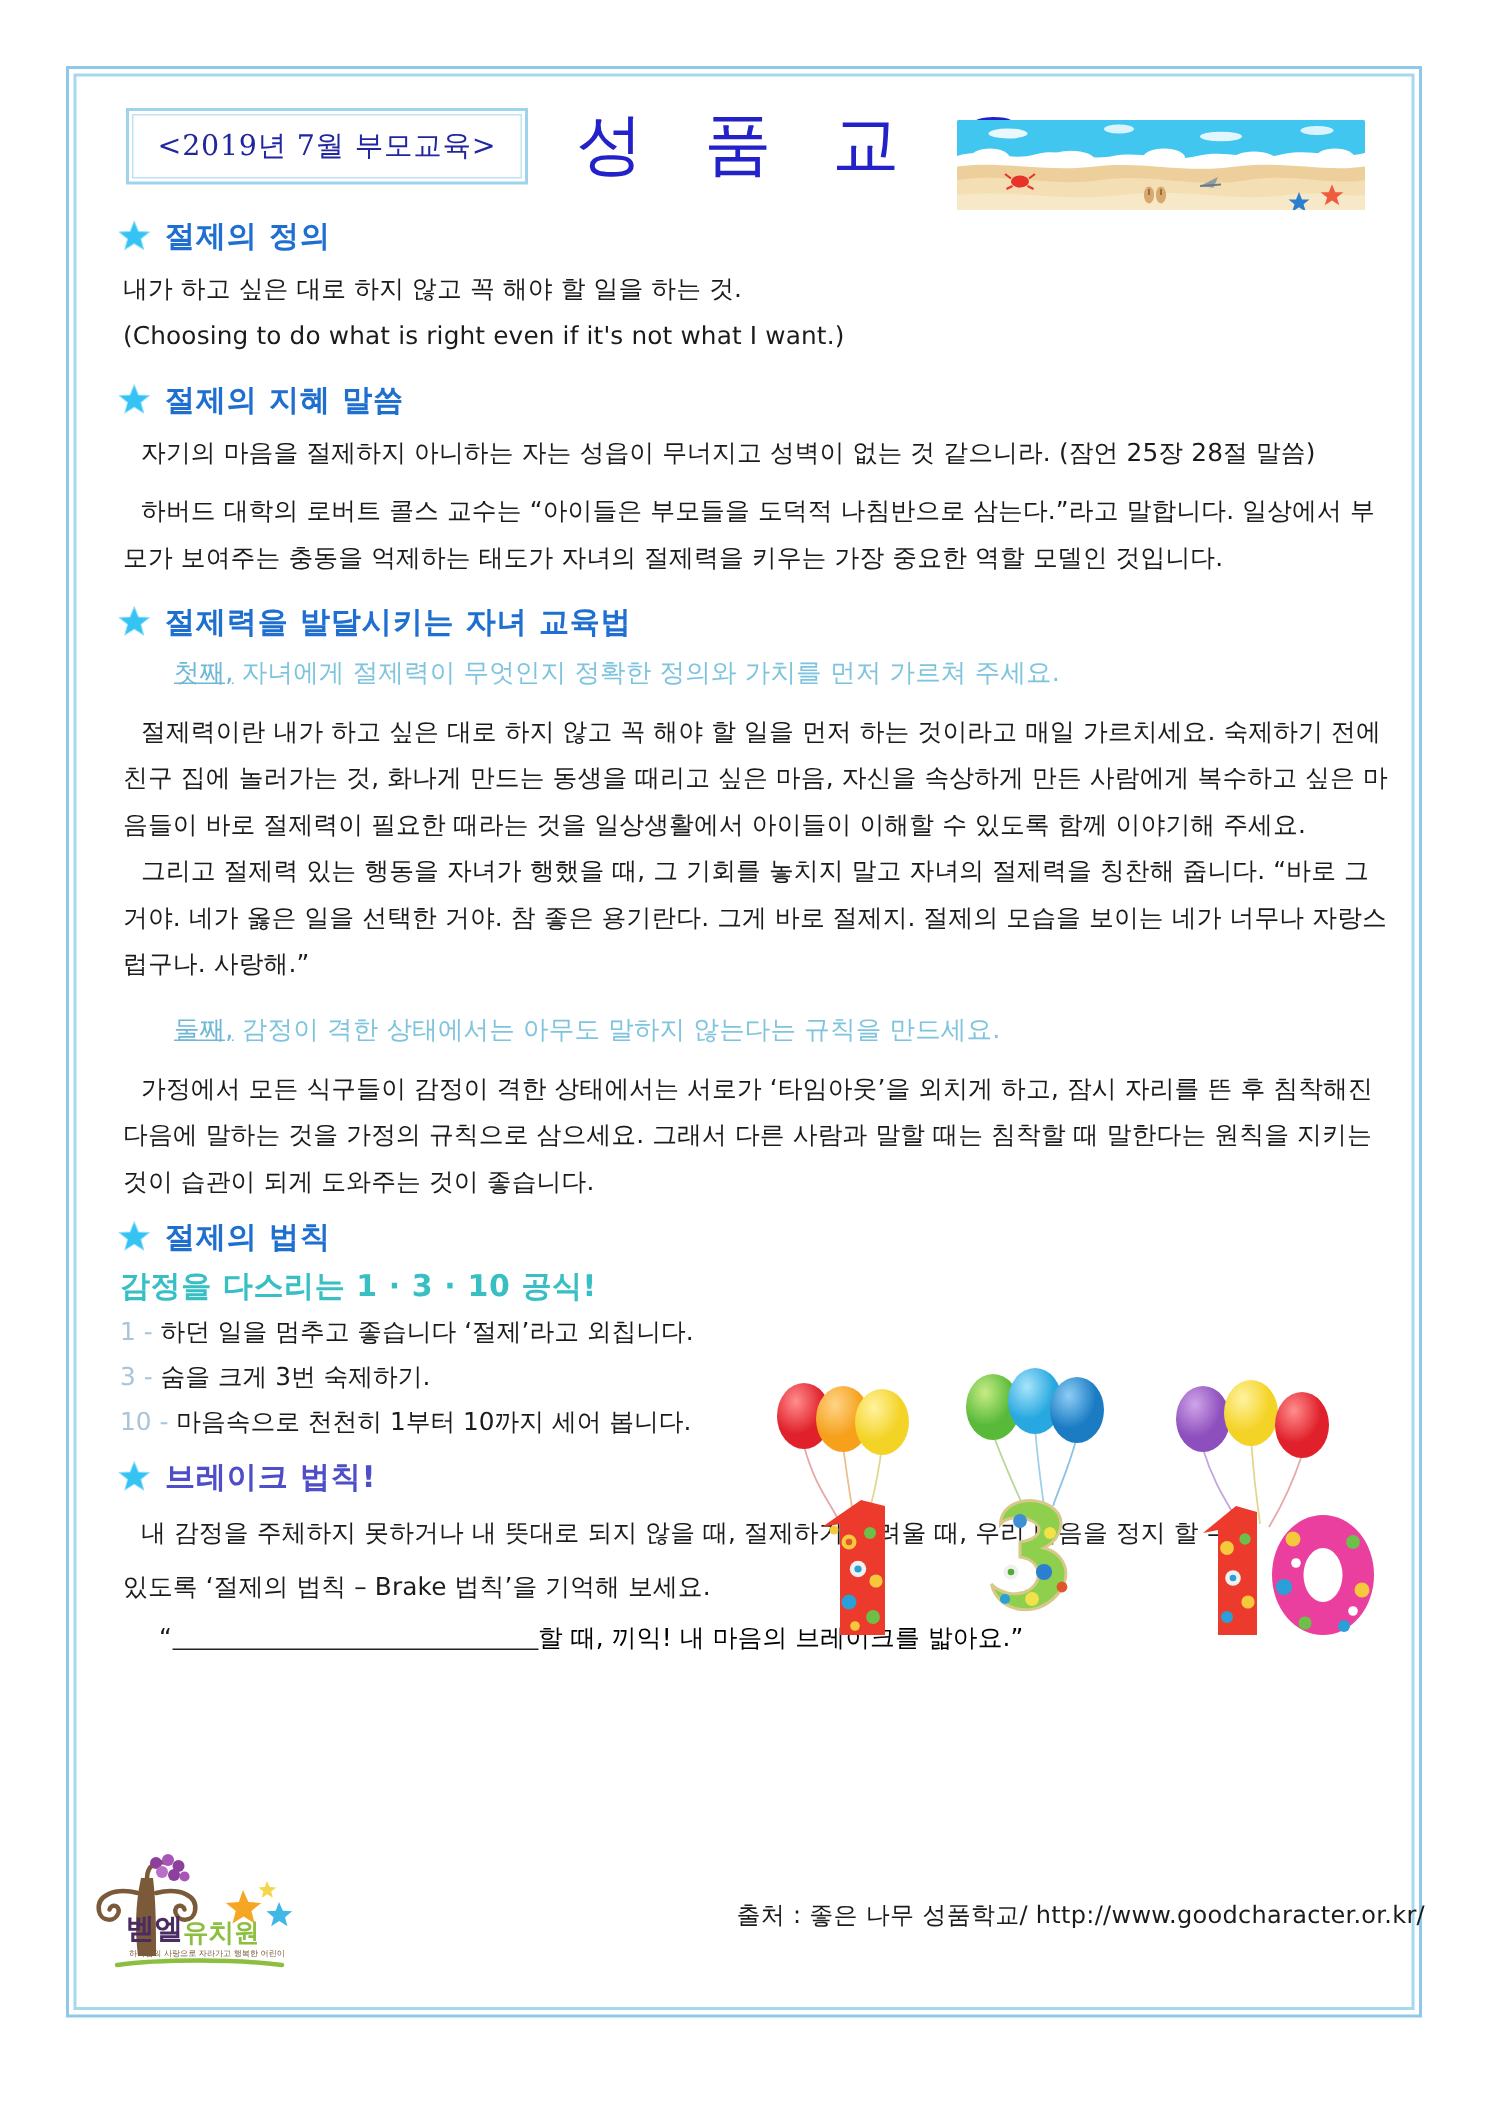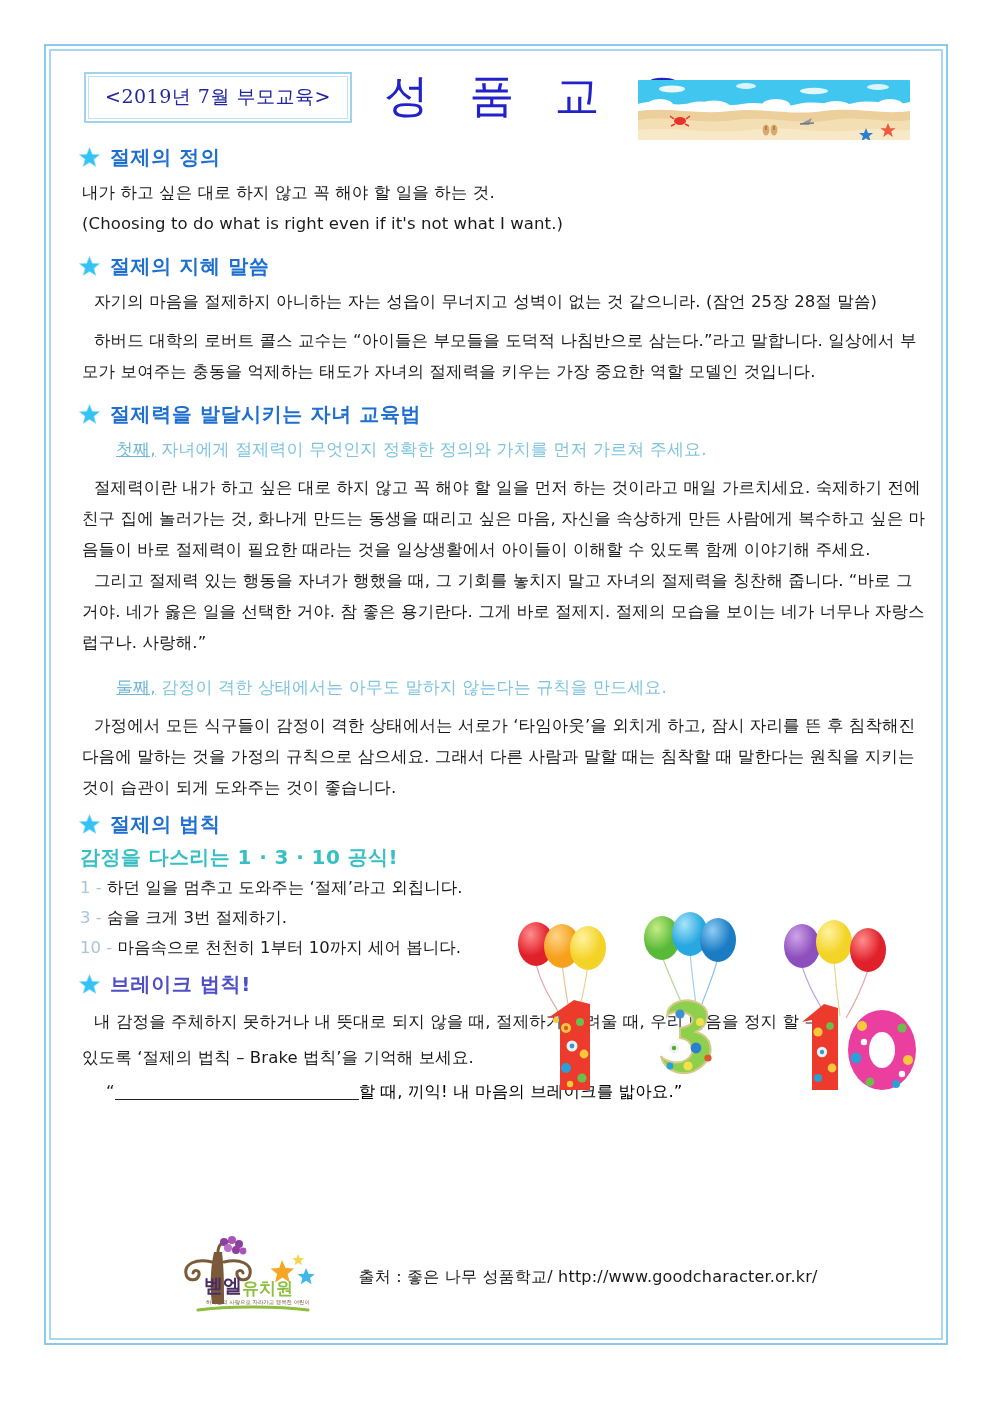--- a/index.html
+++ b/index.html
@@ -178,25 +178,25 @@
     right: 26px;
     top: 862px;
     width: 420px;
     height: 182px;
   }
 
   
   .footer {
     position: absolute;
     left: 0;
-    right: 12px;
+    right: 0;
     top: 1190px;
     display: flex;
     align-items: center;
-    justify-content: center;
+    justify-content: space-between;
     gap: 20px;
   }
   .logo {
     width: 172px;
     height: 82px;
     flex: 0 0 172px;
   }
   .source-text {
     color: #1b1b1b;
     font-size: 16px;
@@ -315,26 +315,26 @@
         <path d="M12 1.6 l2.9 7.1 l7.6 .4 l-5.9 4.8 l2 7.4 l-6.6 -4.2 l-6.6 4.2 l2 -7.4 l-5.9 -4.8 l7.6 -.4 z" fill="#35c3f3" stroke="#8fe0fb" stroke-width="0.7" stroke-linejoin="round"></path>
       </svg>
       <span class="sec-head-text">절제의 법칙</span>
     </div>
 
     <div class="rule-title">감정을 다스리는 1 · 3 · 10 공식!</div>
 
     <div class="rule-line">
       <span class="num">1</span>
       <span class="num">-</span>
-      <span>하던 일을 멈추고 도와주는 ‘절제’라고 외칩니다.</span>
+      <span>하던 일을 멈추고 좋습니다 ‘절제’라고 외칩니다.</span>
     </div>
     <div class="rule-line">
       <span class="num">3</span>
       <span class="num">-</span>
-      <span>숨을 크게 3번 절제하기.</span>
+      <span>숨을 크게 3번 숙제하기.</span>
     </div>
     <div class="rule-line">
       <span class="num">10</span>
       <span class="num">-</span>
       <span>마음속으로 천천히 1부터 10까지 세어 봅니다.</span>
     </div>
 
     <div class="sec-head" style="margin-top:8px;">
       <svg class="star" viewBox="0 0 24 24">
         <path d="M12 1.6 l2.9 7.1 l7.6 .4 l-5.9 4.8 l2 7.4 l-6.6 -4.2 l-6.6 4.2 l2 -7.4 l-5.9 -4.8 l7.6 -.4 z" fill="#35c3f3" stroke="#8fe0fb" stroke-width="0.7" stroke-linejoin="round"></path>

